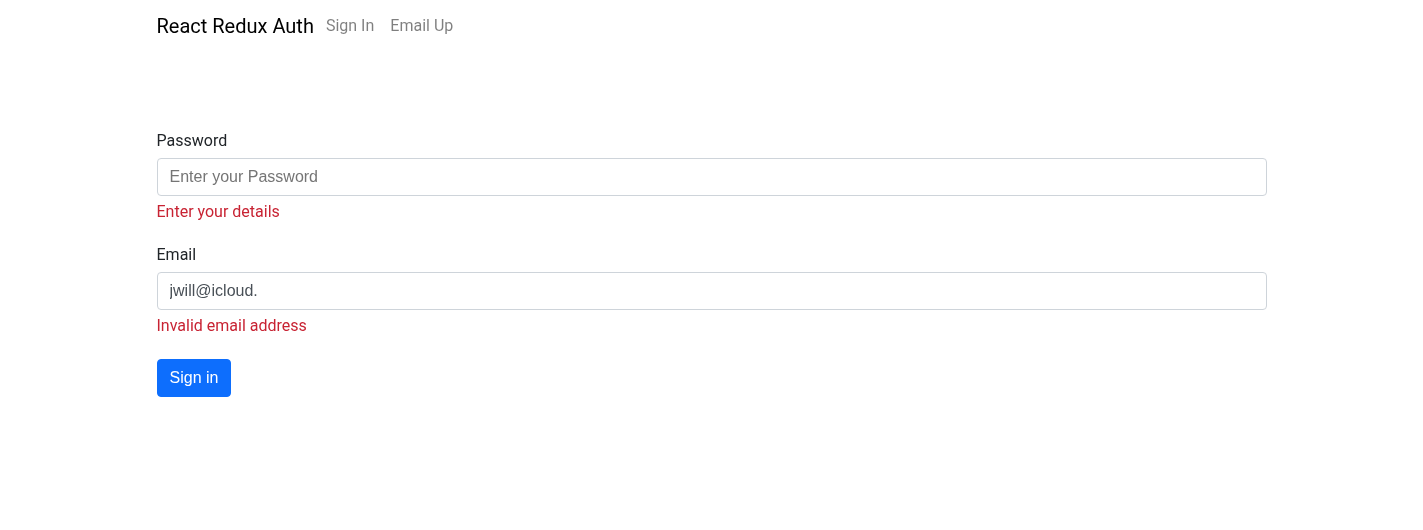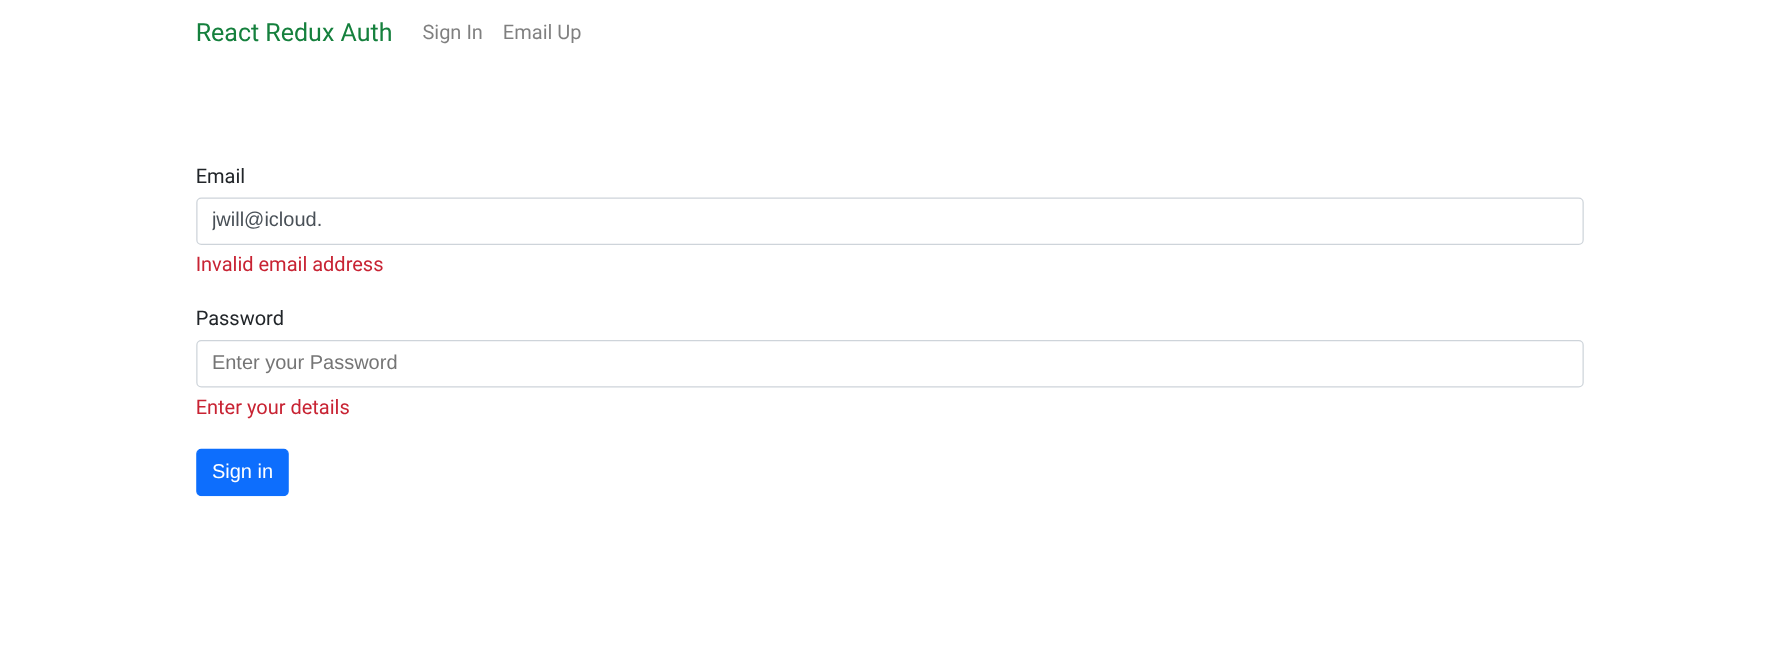--- a/index.html
+++ b/index.html
@@ -23,23 +23,23 @@
       margin: 0 auto;
       padding: 0 15px;
       width: 100%;
     }
     .nav-inner {
       display: flex;
       align-items: center;
     }
     .navbar-brand {
       font-size: 20px;
-      color: #15803d;
+      color: #000000;
       text-decoration: none;
-      margin-right: 16px;
+      margin-right: 4px;
       padding: 5px 0;
     }
     .nav-link {
       color: rgba(0,0,0,0.5);
       text-decoration: none;
       padding: 8px 8px;
       font-size: 16px;
     }
     .form-area {
       max-width: 1140px;
@@ -92,25 +92,25 @@
 <nav class="navbar">
   <div class="container nav-inner">
     <a href="#" class="navbar-brand">React Redux Auth</a>
     <a href="#" class="nav-link">Sign In</a>
     <a href="#" class="nav-link">Email Up</a>
   </div>
 </nav>
 
 <div class="form-area">
   <div class="form-group">
+    <label class="form-label">Password</label>
+    <input type="password" class="form-control" placeholder="Enter your Password" style="">
+    <span class="error-text">Enter your details</span>
+  </div>
+
+  <div class="form-group">
     <label class="form-label">Email</label>
     <input type="text" class="form-control" value="jwill@icloud." style="">
     <span class="error-text">Invalid email address</span>
-  </div>
-
-  <div class="form-group">
-    <label class="form-label">Password</label>
-    <input type="password" class="form-control" placeholder="Enter your Password" style="">
-    <span class="error-text">Enter your details</span>
   </div>
 
   <button class="btn-primary">Sign in</button>
 </div>
 
 </body></html>

